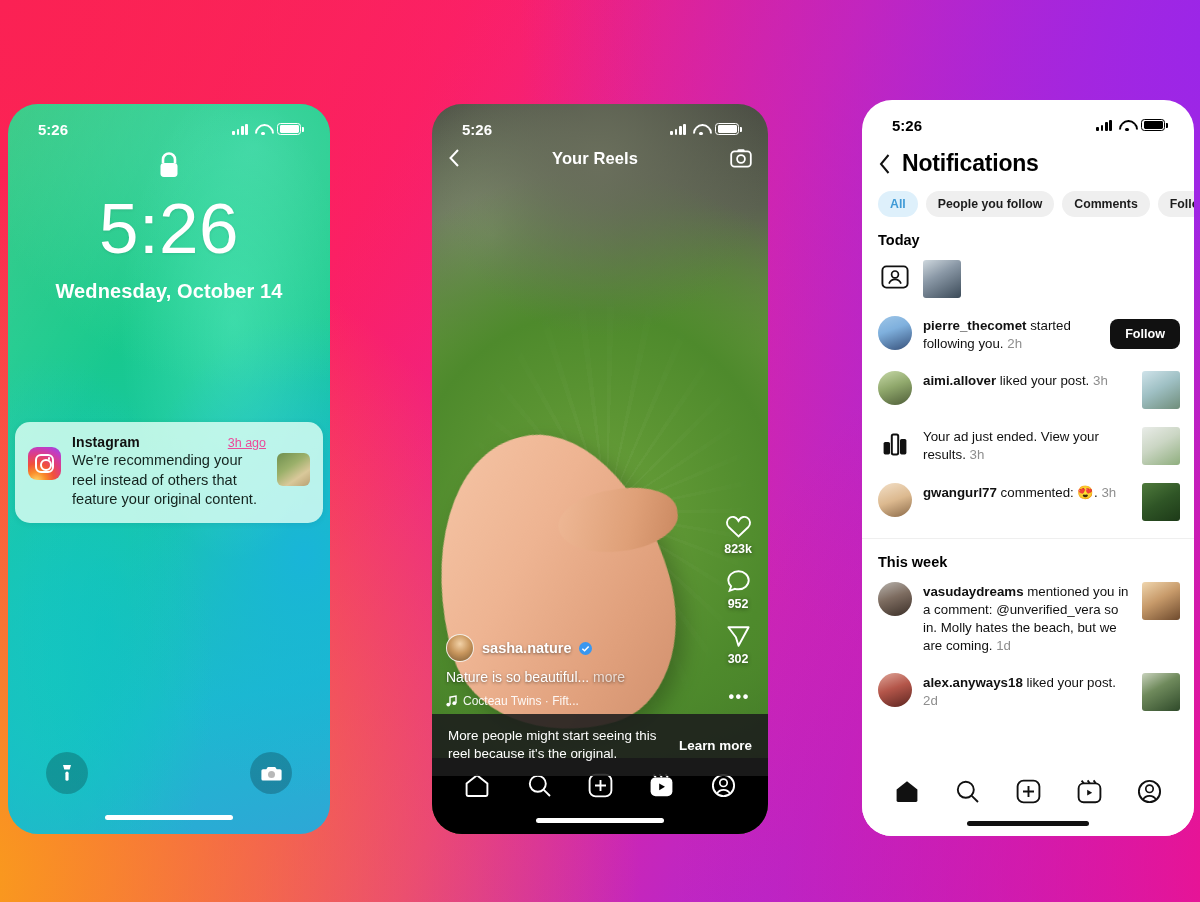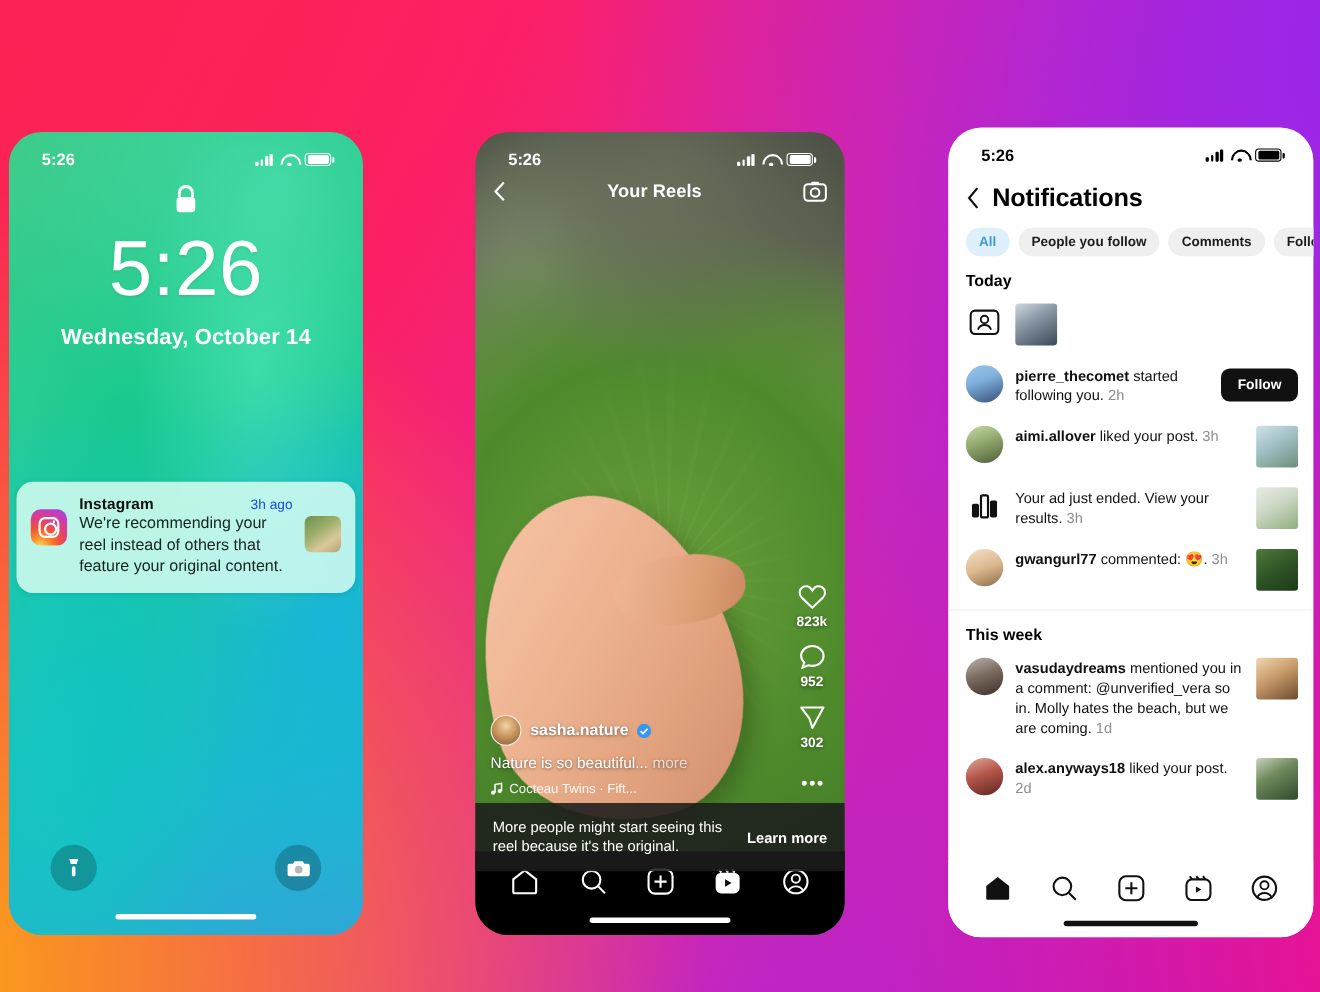--- a/index.html
+++ b/index.html
@@ -13,21 +13,20 @@
       radial-gradient(circle at 0% 0%, #fb2154 0%, rgba(251,33,84,0) 44%),
       linear-gradient(118deg, #fa2a52 0%, #fb1f6d 28%, #e5249a 52%, #b327cf 74%, #9a26e9 100%);
     position: relative;
   }
 
   
   .phone {
     position: absolute;
     border-radius: 30px;
     overflow: hidden;
-    margin-top: 16px;
   }
   #phone-lock   { left: 8px;   top: 104px; width: 322px; height: 730px; }
   #phone-reel   { left: 432px; top: 104px; width: 336px; height: 730px; }
   #phone-notif  { left: 862px; top: 100px; width: 332px; height: 736px; }
 
   
   .status-bar {
     height: 40px;
     display: flex; align-items: center; justify-content: space-between;
     padding: 10px 26px 0 30px;
@@ -105,21 +104,21 @@
     content: ""; position: absolute; left: 3.4px; top: 3.4px;
     width: 8px; height: 8px; border: 2.2px solid #fff; border-radius: 50%;
   }
   .ig-logo .ring::after {
     content: ""; position: absolute; right: 1.6px; top: 1.4px;
     width: 2.4px; height: 2.4px; border-radius: 50%; background: #fff;
   }
   .notif-body { flex: 1; min-width: 0; }
   .notif-head { display: flex; justify-content: space-between; align-items: baseline; }
   .notif-app { font-size: 14px; font-weight: bold; color: #111; letter-spacing: 0.1px; }
-  .notif-time { font-size: 12.5px; color: #1d4ed8; }
+  .notif-time { font-size: 12.5px; color: #ec4899; text-decoration: underline; }
   .notif-text { font-size: 14.6px; color: #14241f; line-height: 1.34; margin-top: 1px; }
   .notif-thumb {
     flex: 0 0 33px; width: 33px; height: 33px; border-radius: 6px; margin-top: 19px;
     background: linear-gradient(145deg,#6f8f4e 0%, #9bb06a 40%, #d9c89a 70%, #b8a173 100%);
   }
   .lock-bottom { position: absolute; left: 0; right: 0; bottom: 40px; display: flex; justify-content: space-between; padding: 0 38px; }
   .lock-btn {
     width: 42px; height: 42px; border-radius: 50%;
     background: rgba(0,0,0,0.22);
     display: flex; align-items: center; justify-content: center;

